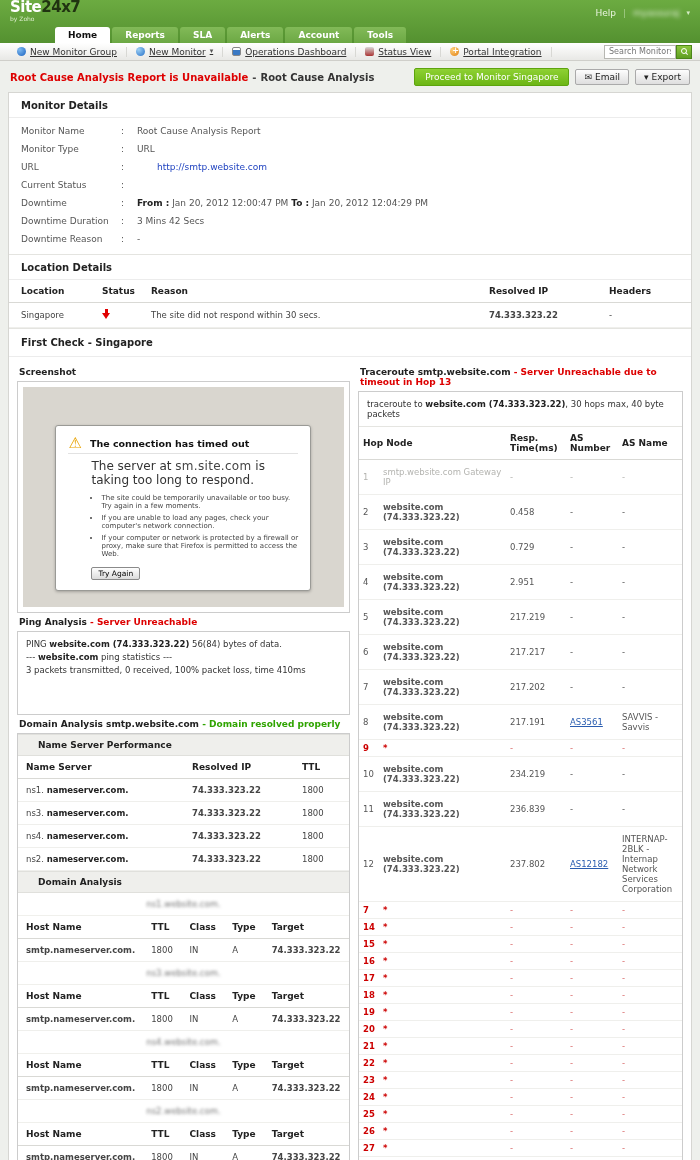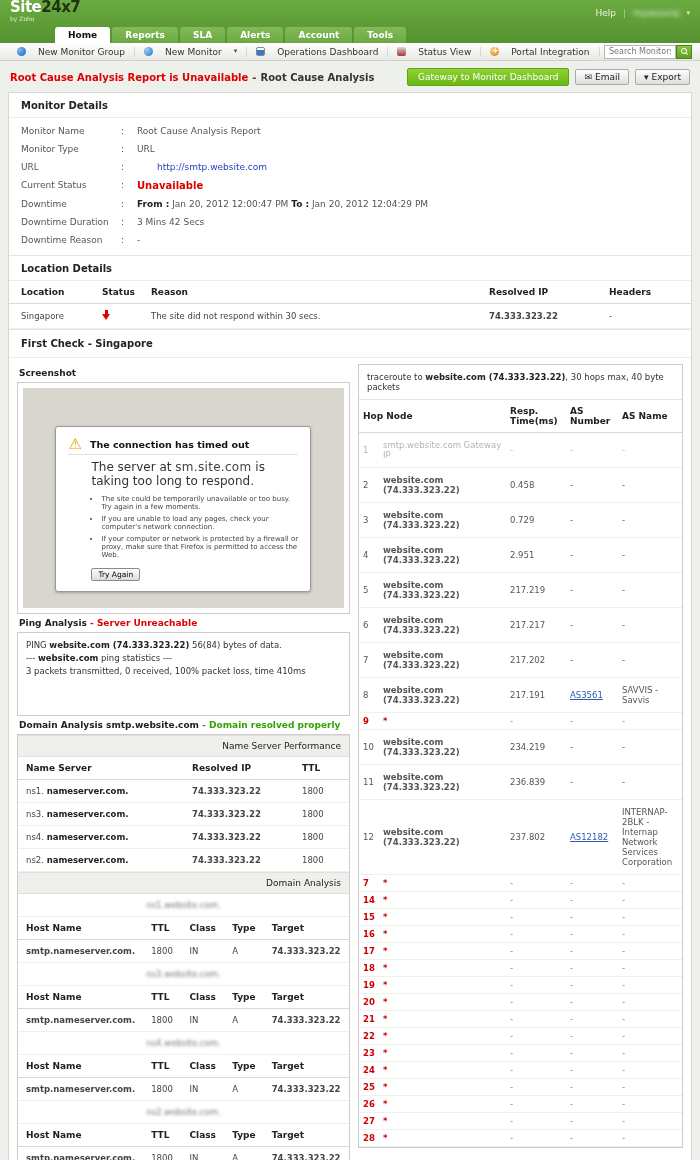--- a/index.html
+++ b/index.html
@@ -20,21 +20,21 @@
   .hdr-right { color:#eaf5e0; font-size:9px; display:flex; align-items:center; gap:7px; }
   .hdr-right .sep { color:#a8cf8e; }
   .usr { filter:blur(2px); }
   .caret { font-size:7px; color:#d7ecc6; }
   .tabs { display:flex; padding:3px 0 0 55px; }
   .tab { padding:3px 13px 3px 13px; margin-right:2px; background:linear-gradient(#82ba58,#6ca844); color:#fff; font-weight:bold; font-size:9px; border-radius:3px 3px 0 0; cursor:pointer; }
   .tab.active { background:#fff; color:#111; }
 
   
   .toolbar { height:18px; background:linear-gradient(#ffffff,#e8e8e5); border-bottom:1px solid #cfcfca; display:flex; align-items:center; padding:0 8px; }
-  .tb-item { display:flex; gap:12px; padding:0 9px; border-right:1px solid #d8d8d4; color:#333; cursor:pointer; white-space:nowrap; }
+  .tb-item { display:flex; gap:4px; padding:0 9px; border-right:1px solid #d8d8d4; color:#333; cursor:pointer; white-space:nowrap;text-decoration:underline; }
   .tb-item:last-of-type { border-right:none; }
   .ic { display:inline-block; width:9px; height:9px; border-radius:50%; }
   .ic-mg { background:radial-gradient(circle at 30% 30%, #7db9f0, #1a62c0); }
   .ic-nm { background:radial-gradient(circle at 30% 30%, #9ed0f5, #2570c8); }
   .ic-od { border-radius:2px; background:linear-gradient(#fdfdfd 30%, #3a79c4 30%); border:1px solid #888; }
   .ic-sv { border-radius:2px; background:linear-gradient(#d8d8d8, #a33); }
   .ic-pi { background:radial-gradient(circle at 30% 30%, #ffcf7a, #e07f10); position:relative; }
   .ic-pi::after { content:"+"; position:absolute; left:2px; top:-1px; color:#fff; font-size:8px; font-weight:bold; }
   .tb-caret { font-size:7px; color:#555; }
   .tb-search { margin-left:auto; display:flex; align-items:center; }
@@ -98,21 +98,21 @@
   .err-ul li { margin-bottom:4px; }
   .try-btn { margin-left:23px; font-size:7.5px; padding:1px 6px; background:linear-gradient(#fefefe,#dcdcdc); border:1px solid #8a8a8a; border-radius:2px; cursor:pointer; font-family:"DejaVu Sans",sans-serif; }
 
   
   .ping-box { padding:6px 8px; height:84px; font-size:8.5px; color:#333; line-height:13px; }
   .b { font-weight:bold; color:#222; }
   .blur { filter:blur(0.5px); }
   .blur2 { filter:blur(1.6px); color:#777; }
 
   
-  .subhead { background:#efefec; border:1px solid #e0e0dc; border-left:none; border-right:none; padding:5px 8px; font-weight:normal; font-size:9px; color:#222;text-align:right; }
+  .subhead { background:#efefec; border:1px solid #e0e0dc; border-left:none; border-right:none; padding:5px 20px; font-weight:bold; font-size:9px; color:#222; }
   .ns-center { text-align:center; padding:6px 4px; border-bottom:1px solid #f0f0ec; font-size:8.5px; color:#888; }
 
   
   .tr-intro { padding:7px 8px; border-bottom:1px solid #e5e5e1; font-size:8.5px; color:#333; }
   table.trt { width:100%; border-collapse:collapse; }
   table.trt th { text-align:left; font-size:9px; padding:6px 4px; border-bottom:1px solid #d9d9d5; color:#222; }
   table.trt td { font-size:8.5px; padding:7px 4px; border-bottom:1px solid #efefec; color:#555; }
   td.c-hop { width:20px; color:#888; }
   td.c-node { font-weight:bold; color:#222; }
   td.c-resp { width:60px; }
@@ -178,21 +178,21 @@
         <span class="mag"></span>
       </div>
   </div>
 </div>
 
 <div class="title-row">
   <span class="t-red">Root Cause Analysis Report is Unavailable</span>
   <span class="t-sep">-</span>
   <span class="t-name">Root Cause Analysis</span>
   <div class="title-actions">
-    <button class="btn-green">Gateway to Monitor Dashboard</button>
+    <button class="btn-green">Proceed to Monitor Singapore</button>
     <button class="btn-gray">
       <span>✉</span>
       <span>Email</span>
     </button>
     <button class="btn-gray">
       <span>▾</span>
       <span>Export</span>
     </button>
   </div>
 </div>
@@ -212,21 +212,20 @@
       <span>URL</span>
     </div>
     <div class="md-row">
       <span class="lbl">URL</span>
       <span class="col">:</span>
       <span><a href="#" class="v-link">http://smtp.website.com</a></span>
     </div>
     <div class="md-row">
       <span class="lbl">Current Status</span>
       <span class="col">:</span>
-      <span class="v-red">Unavailable</span>
     </div>
     <div class="md-row">
       <span class="lbl">Downtime</span>
       <span class="col">:</span>
       <span>
         <span class="v-bold">From :</span>
         <span>Jan 20, 2012 12:00:47 PM</span>
         <span class="v-bold">To :</span>
         <span>Jan 20, 2012 12:04:29 PM</span>
       </span>
@@ -439,20 +438,25 @@
             <td>A</td>
             <td class="ip">74.333.323.22</td>
           </tr>
             </tbody>
         </table>
 
       </div>
     </div>
 
     <div class="col-r">
+      <div class="blk-title">
+        <span>Traceroute</span>
+        <span class="b blur">smtp.website.com</span>
+        <span class="st-red">- Server Unreachable due to timeout in Hop 13</span>
+      </div>
       <div class="box">
         <div class="tr-intro">
           <span>traceroute to</span>
           <span class="b blur">website.com (74.333.323.22)</span><span>, 30 hops max, 40 byte packets</span>
         </div>
         <table class="trt">
           <thead>
             <tr>
               <th colspan="2">Hop Node</th>
               <th class="h-resp">Resp. Time(ms)</th>

